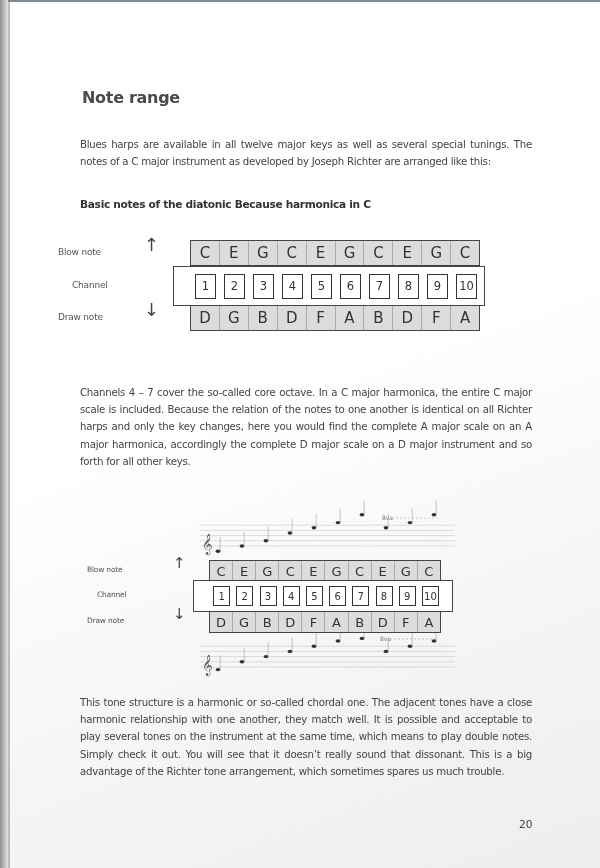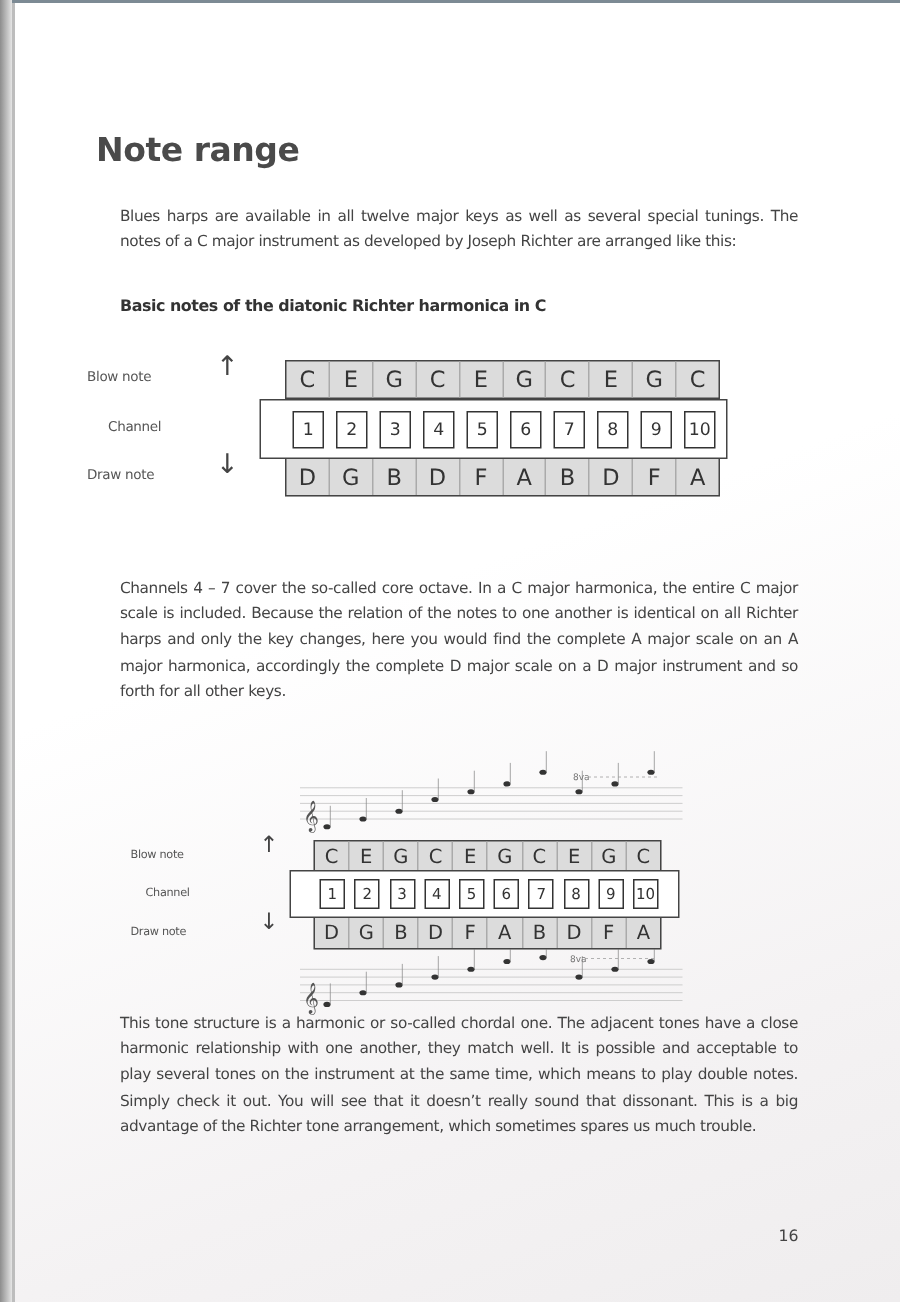--- a/index.html
+++ b/index.html
@@ -12,32 +12,32 @@
   }
   .page {
     position: absolute; left: 8px; top: 2px; width: 592px; height: 866px;
     background: linear-gradient(160deg, #ffffff 0%, #ffffff 45%, #f4f2f3 80%, #efedee 100%);
     border-left: 2px solid #bdbdbd;
   }
   .top-edge { position:absolute; left:0; top:0; width:600px; height:2px; background:#7c8a94; }
   .left-edge { position:absolute; left:0; top:0; width:8px; height:868px; background:linear-gradient(90deg,#8d8d8d,#e5e5e5); }
 
   .title {
-    position: absolute; left: 64px; top: 88px;
-    font-family: "DejaVu Sans", sans-serif; font-weight: bold; font-size: 22px; color: #4a4a4a;
+    position: absolute; left: 82px; top: 88px;
+    font-family: "DejaVu Sans", sans-serif; font-weight: bold; font-size: 16px; color: #4a4a4a;
     letter-spacing: -0.3px;
   }
   .para {
     position: absolute; left: 80px; width: 452px;
     font-family: "DejaVu Sans", sans-serif; font-size: 10.2px; line-height: 17.2px; color: #444;
     text-align: justify; letter-spacing: -0.25px;
   }
   .p1 { top: 136px; }
   .p2 { top: 384px; }
-  .p3 { top: 674px; }
+  .p3 { top: 694px; }
   .subhead {
     position: absolute; left: 80px; top: 198px;
     font-weight: bold; font-size: 10.6px; color: #333; letter-spacing: -0.3px;
   }
 
   
   .harp { position: absolute; }
   .row-label { position:absolute; font-size: 9px; color:#555; white-space:nowrap; letter-spacing:-0.2px; }
   .note-row {
     position:absolute; display:flex; background:#dcdcdc; border:1.5px solid #444;
@@ -61,21 +61,21 @@
 </style>
 </head>
 <body>
 
 <div class="top-edge"></div>
 <div class="left-edge"></div>
 <div class="page"></div>
 
 <div class="title">Note range</div>
 <div class="para p1">Blues harps are available in all twelve major keys as well as several special tunings. The notes  of a C major instrument as developed by Joseph Richter are arranged like this:</div>
-<div class="subhead">Basic notes of the diatonic Richter harmonica in C</div>
+<div class="subhead">Basic notes of the diatonic Because harmonica in C</div>
 
 <div id="harp1" class="harp" style="left:0;top:0;">
     <div class="row-label" style="left:58px;width:80px;top:247px;font-size:9px">Blow note</div>
     <div class="row-label" style="left:72px;width:80px;top:280px;font-size:9px">Channel</div>
     <div class="row-label" style="left:58px;width:80px;top:312px;font-size:9px">Draw note</div>
     <div class="arrow" style="left:144px;top:236px;font-size:18px;line-height:1">↑</div>
     <div class="arrow" style="left:144px;top:301px;font-size:18px;line-height:1">↓</div>
     <div class="note-row" style="left:190px;top:240px;width:290px;height:26px;font-size:15px">
       <div class="note-cell">C</div>
       <div class="note-cell">E</div>
@@ -212,13 +212,13 @@
       <div class="ch-box" style="left:111.90000000000003px;top:5px;width:17px;height:20px;font-size:10px">5</div>
       <div class="ch-box" style="left:135.10000000000002px;top:5px;width:17px;height:20px;font-size:10px">6</div>
       <div class="ch-box" style="left:158.3px;top:5px;width:17px;height:20px;font-size:10px">7</div>
       <div class="ch-box" style="left:181.5px;top:5px;width:17px;height:20px;font-size:10px">8</div>
       <div class="ch-box" style="left:204.70000000000005px;top:5px;width:17px;height:20px;font-size:10px">9</div>
       <div class="ch-box" style="left:227.89999999999998px;top:5px;width:17px;height:20px;font-size:10px">10</div>
     </div>
   </div>
 
 <div class="para p3">This tone structure is a harmonic or so-called chordal one. The adjacent tones have a close harmonic relationship with one another, they match well. It is possible and acceptable to play several tones on the instrument at the same time, which means to play double notes. Simply check it out. You will see that it doesn’t really sound that dissonant. This is a big advantage of the Richter tone arrangement, which sometimes spares us much trouble.</div>
-<div class="pagenum">16</div>
+<div class="pagenum">20</div>
 
 </body></html>

